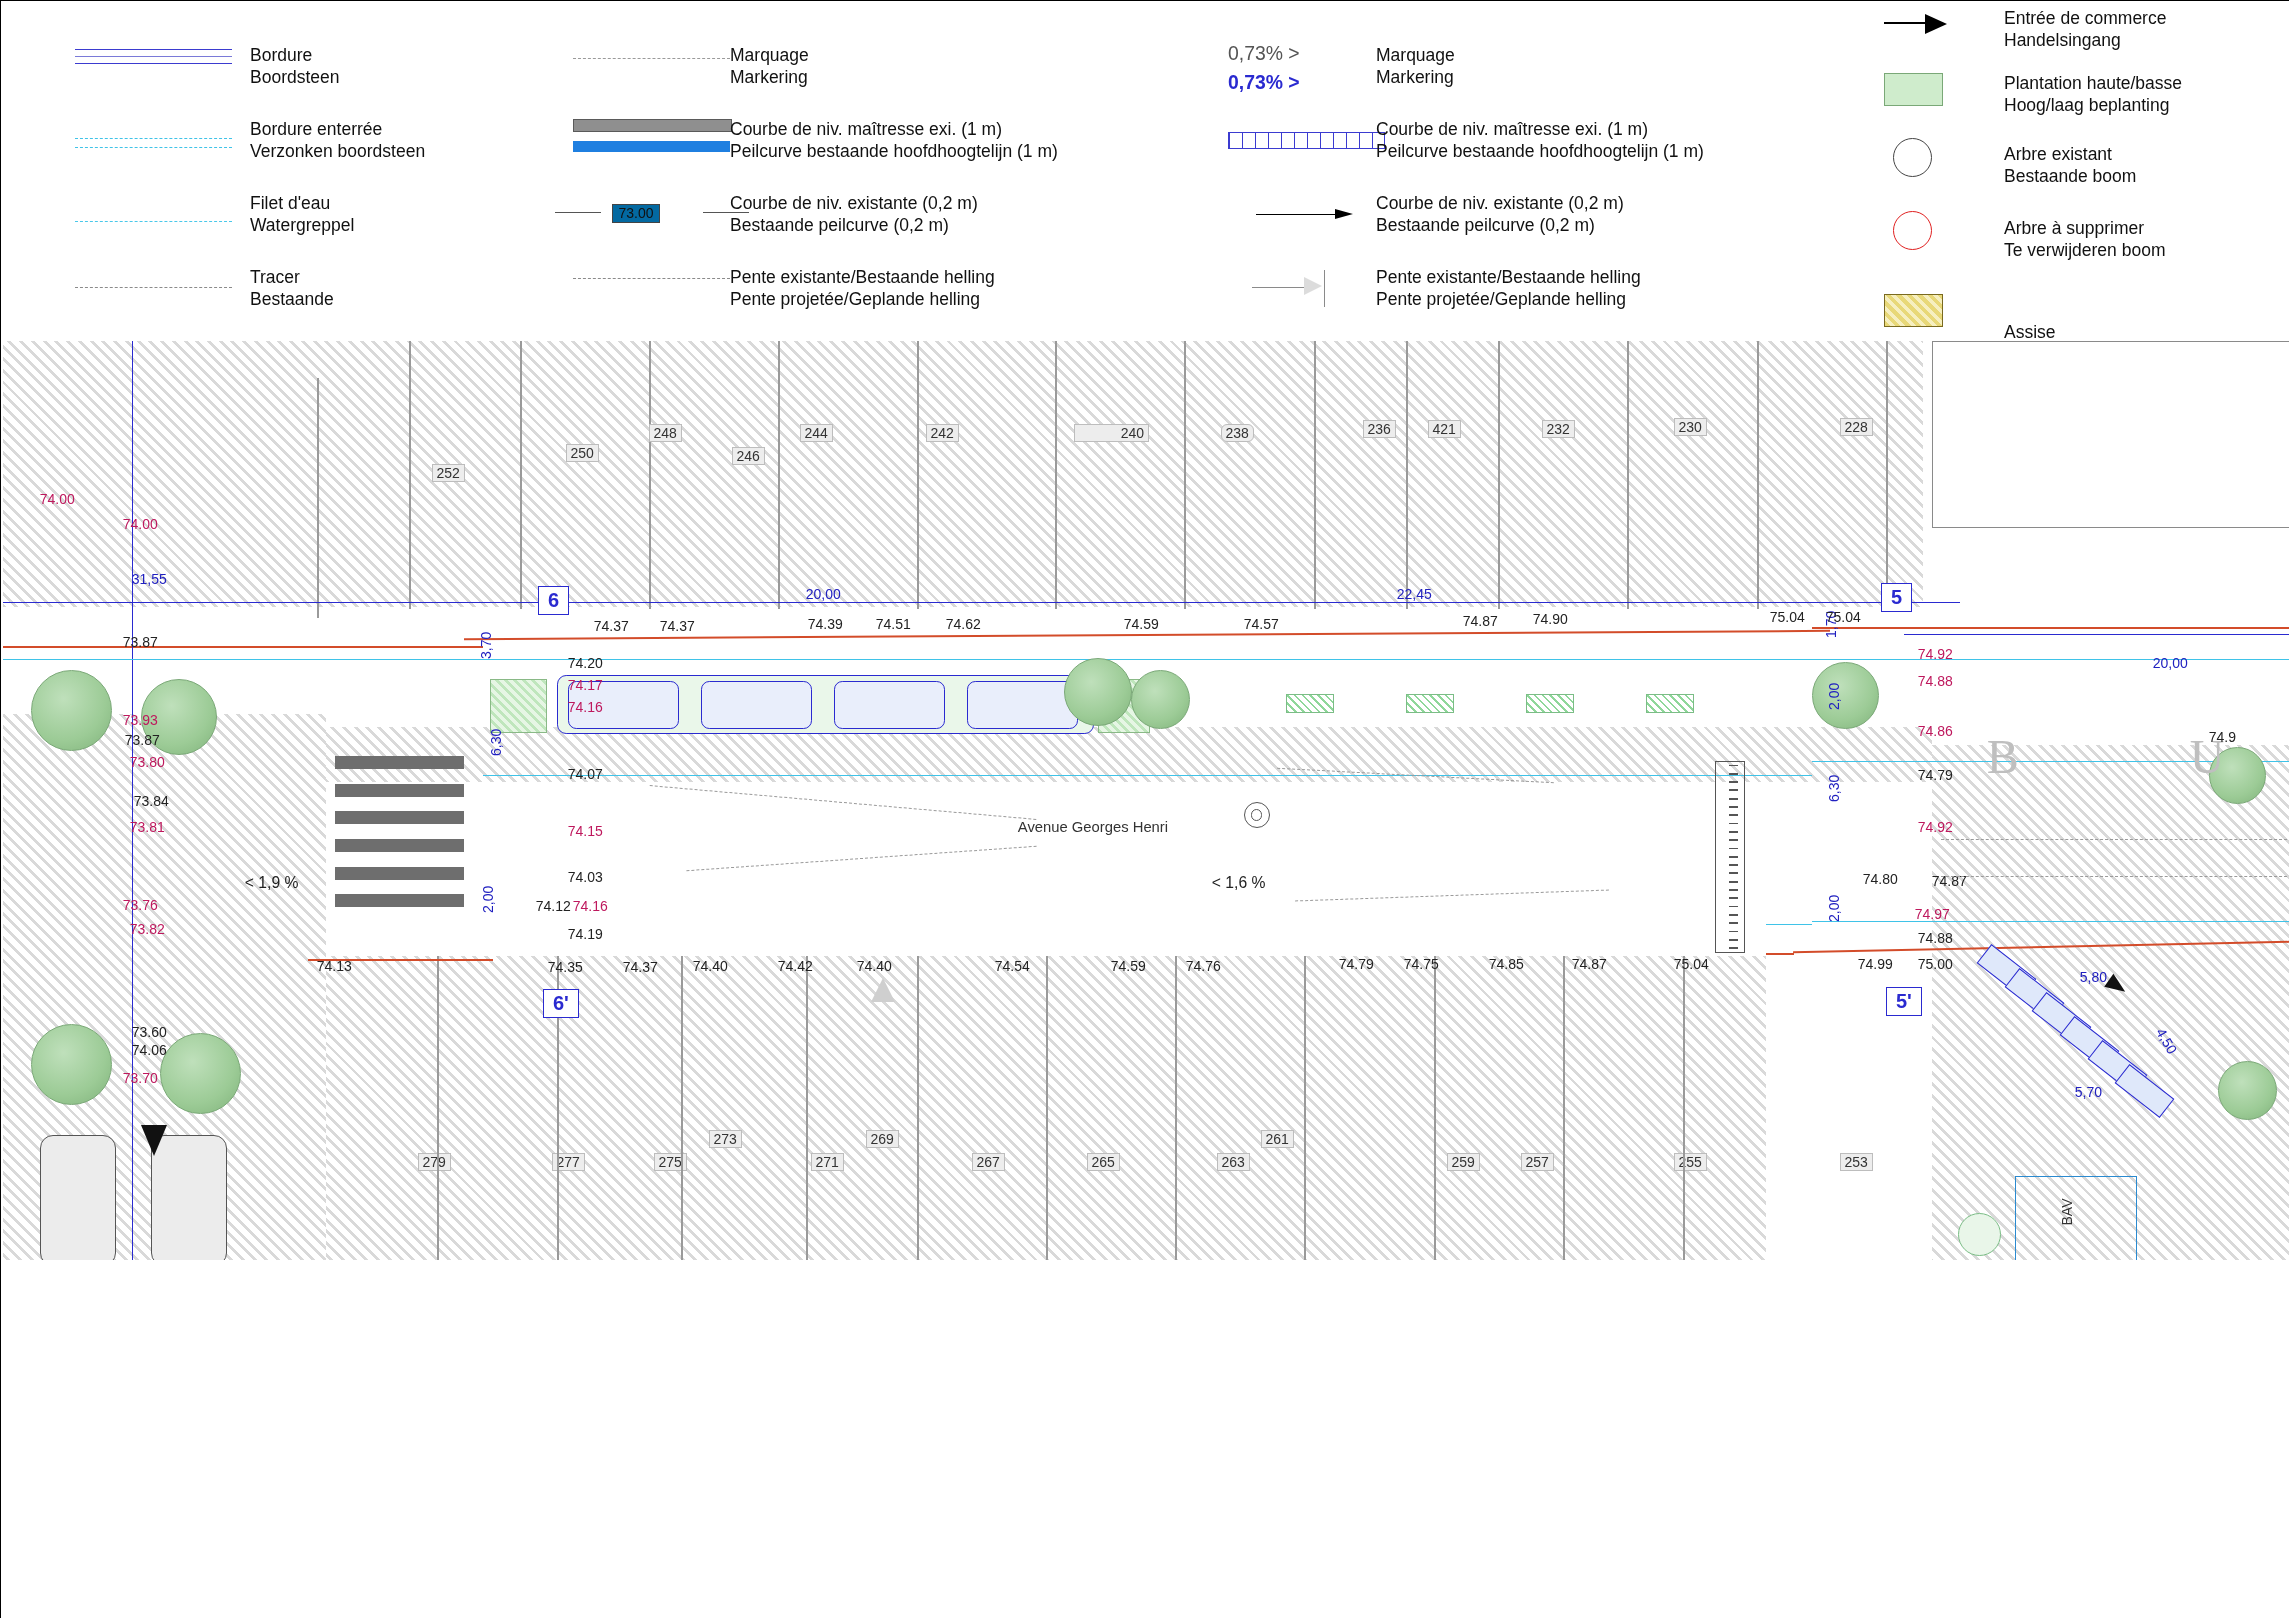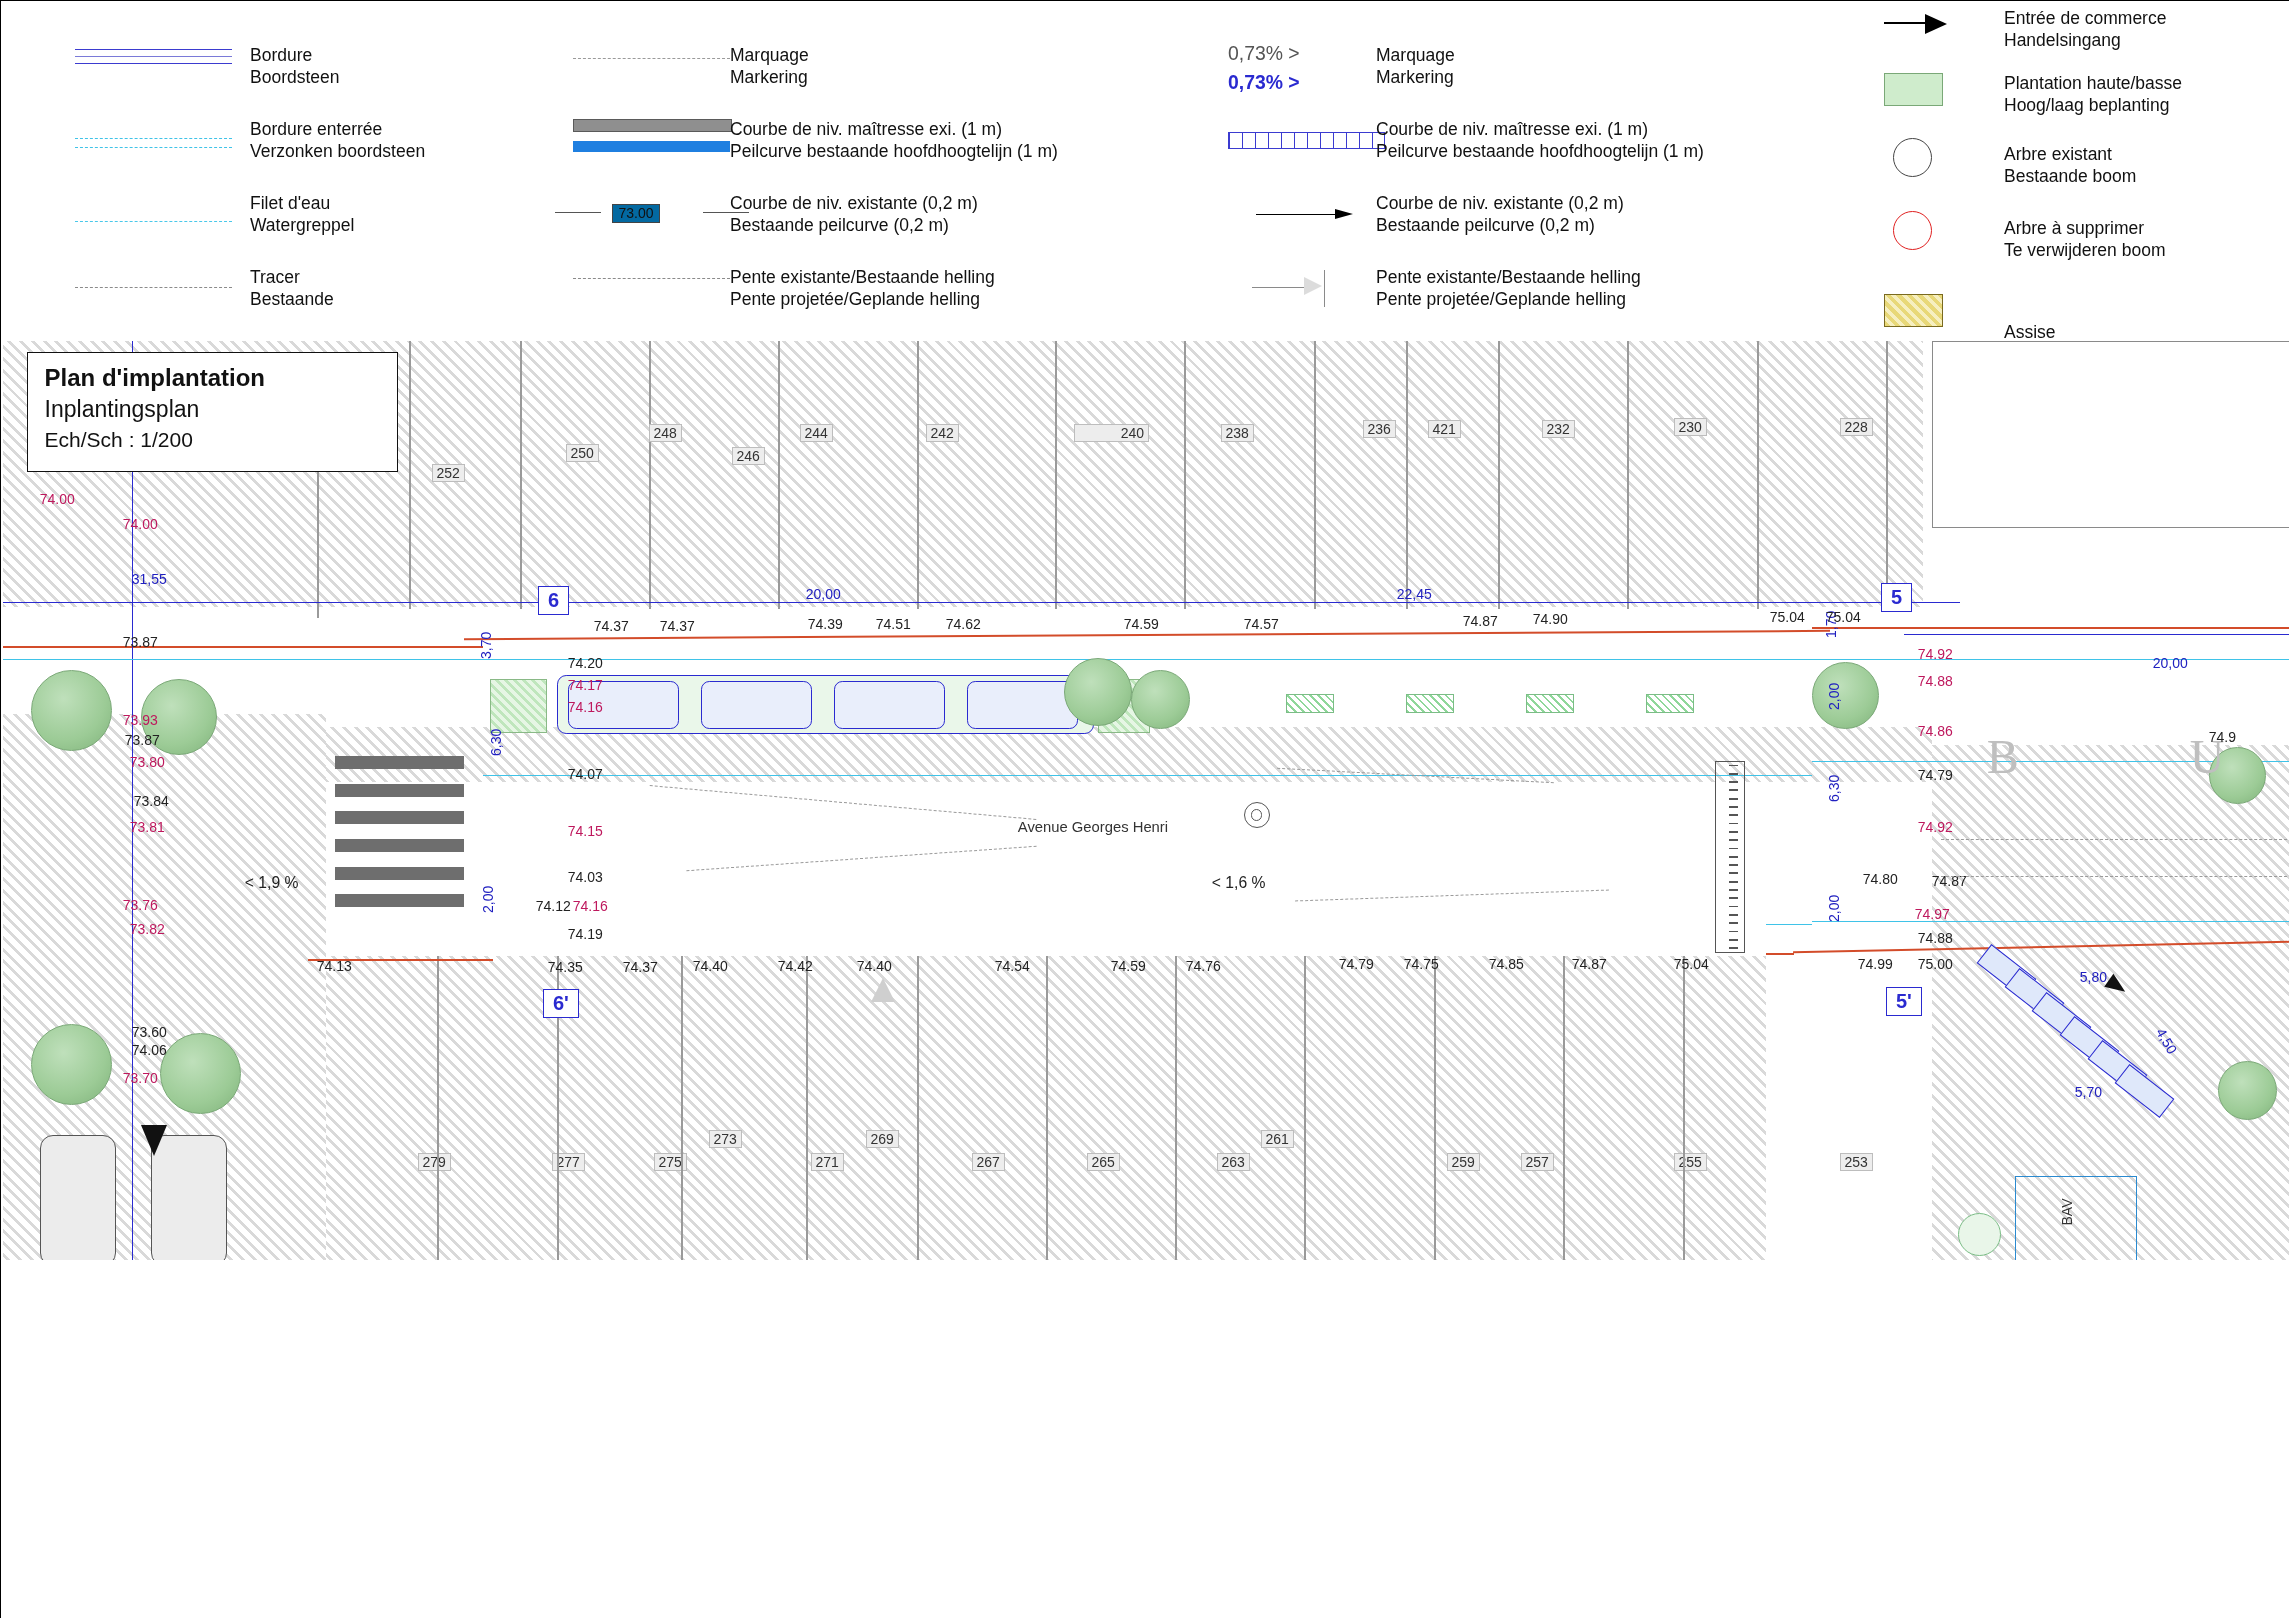--- a/index.html
+++ b/index.html
@@ -237,21 +237,21 @@
 
     <div class="bldg" style="left:1929px;top:0;width:360px;height:185px;"></div>
 
     <div class="num" style="left:429px;top:123px;">252</div>
     <div class="num" style="left:563px;top:103px;">250</div>
     <div class="num" style="left:646px;top:83px;">248</div>
     <div class="num" style="left:729px;top:106px;">246</div>
     <div class="num" style="left:797px;top:83px;">244</div>
     <div class="num" style="left:923px;top:83px;">242</div>
     <div class="num" style="left:1071px;top:83px;padding-left:46px;">240</div>
-    <div class="num" style="left:1218px;top:83px;">238</div>
+    <div class="num" style="left:1218px;top:83px;border-radius:6px;">238</div>
     <div class="num" style="left:1360px;top:79px;">236</div>
     <div class="num" style="left:1425px;top:79px;">421</div>
     <div class="num" style="left:1539px;top:79px;">232</div>
     <div class="num" style="left:1671px;top:77px;">230</div>
     <div class="num" style="left:1837px;top:77px;">228</div>
 
     <div class="num" style="left:415px;top:812px;">279</div>
     <div class="num" style="left:549px;top:812px;">277</div>
     <div class="num" style="left:651px;top:812px;">275</div>
     <div class="num" style="left:706px;top:789px;">273</div>
@@ -453,79 +453,74 @@
 
     <div class="graydash" style="left:646px;top:461px;width:388px;transform:rotate(5deg);"></div>
     <div class="graydash" style="left:683px;top:517px;width:351px;transform:rotate(-4deg);"></div>
     <div class="graydash" style="left:1274px;top:434px;width:277px;transform:rotate(3deg);"></div>
     <div class="graydash" style="left:1292px;top:554px;width:314px;transform:rotate(-2deg);"></div>
     <div class="graydash" style="left:1938px;top:498px;width:351px;"></div>
     <div class="graydash" style="left:1938px;top:535px;width:351px;"></div>
 
   </div>
 
-  <div class="titleblock">
-    <div class="t1">Plan d'implantation</div>
-    <div class="t2">Inplantingsplan</div>
-    <div class="t3">Ech/Sch : 1/200</div>
+
+  <div class="botleg">
+
+    
+    
+    
+    
+
+    
+    
+
+    
+    
+
+    
+    
+
+    
+    
+    
+
+    
+    
+
+    
+    
+
+    
+    
+
+    
+    
+    
+
+    
+    
+
+    
+    
+
+    
+    
+
+    
+    
+    
+
+    
+    
+
+    
+    
+
+    
+    
+
+    
+    
   </div>
 
-  <div class="botleg">
-
-    
-    
-    
-    
-
-    
-    
-
-    
-    
-
-    
-    
-
-    
-    
-    
-
-    
-    
-
-    
-    
-
-    
-    
-
-    
-    
-    
-
-    
-    
-
-    
-    
-
-    
-    
-
-    
-    
-    
-
-    
-    
-
-    
-    
-
-    
-    
-
-    
-    
-  </div>
-
 </div>
 
 
 </body></html>

